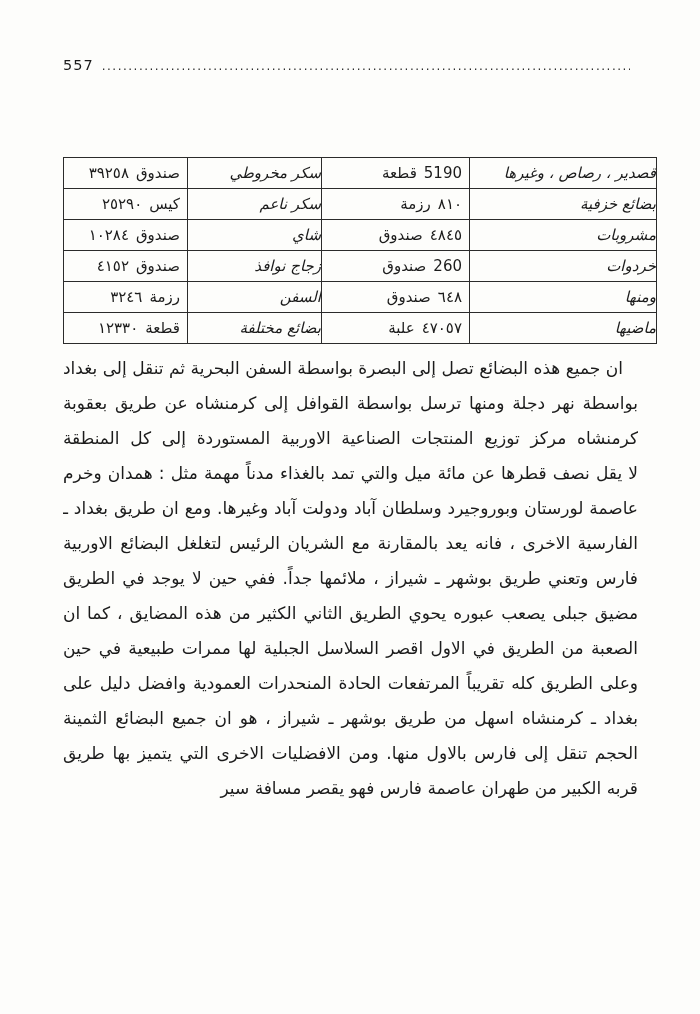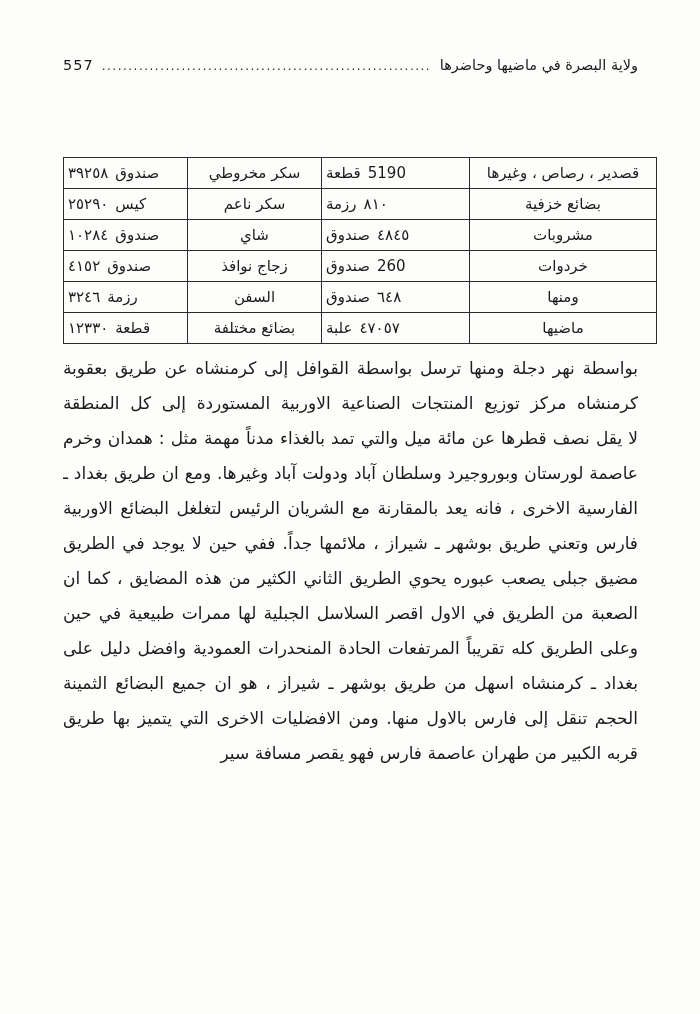--- a/index.html
+++ b/index.html
@@ -31,24 +31,24 @@
   table.goods {
     margin:84px 43px 0 64px;
     width:593px; table-layout:fixed;
     border-collapse:collapse; direction:rtl;
   }
   table.goods td {
     border:1.2px solid #2b2b2b;
     height:30px; padding:0;
     font-size:15px; vertical-align:middle;
   }
-  td.item-cell { padding:0 9px 0 4px; text-align:center; white-space:nowrap; overflow:hidden; }
+  td.item-cell { padding:0 9px 0 4px; text-align:right; white-space:nowrap; overflow:hidden;font-style:italic; }
   td.qty-cell  { }
   .qty-wrap {
-    display:flex; direction:ltr; justify-content:flex-start;
+    display:flex; direction:ltr; justify-content:flex-end;
     align-items:baseline; gap:7px; padding:0 7px 0 4px;
     white-space:nowrap; overflow:hidden;
   }
 
   
   .body-text {
     margin:7px 62px 0 63px;
     direction:rtl; font-size:17px; line-height:35px;
   }
   .tline {
@@ -57,21 +57,20 @@
   }
   .tline.first { padding-right:15px; }
   .tline.last  { text-align-last:right; }
 </style>
 </head>
 <body>
 
 <div class="page">
 
   <div class="page-header">
-    <span class="header-title">ولاية البصرة في ماضيها وحاضرها</span>
     <span class="leader">........................................................................................................</span>
     <span class="page-number">557</span>
   </div>
 
   <table class="goods">
     <colgroup>
       <col style="width:187px">
       <col style="width:148px">
       <col style="width:134px">
       <col style="width:124px">
@@ -170,20 +169,21 @@
             <div class="qty-wrap">
               <span class="num">١٢٣٣٠</span>
               <span class="unit">قطعة</span>
             </div>
           </td>
         </tr>
       </tbody>
   </table>
 
   <div class="body-text" id="body-text">
+      <div class="tline first">ان جميع هذه البضائع تصل إلى البصرة بواسطة السفن البحرية ثم تنقل إلى بغداد</div>
       <div class="tline">بواسطة نهر دجلة ومنها ترسل بواسطة القوافل إلى كرمنشاه عن طريق بعقوبة وخانقين. وتعد</div>
       <div class="tline">كرمنشاه مركز توزيع المنتجات الصناعية الاوربية المستوردة إلى كل المنطقة الزراعية الغنية التي</div>
       <div class="tline">لا يقل نصف قطرها عن مائة ميل والتي تمد بالغذاء مدناً مهمة مثل : همدان وخرم آباد</div>
       <div class="tline">عاصمة لورستان وبوروجيرد وسلطان آباد ودولت آباد وغيرها. ومع ان طريق بغداد ـ كرمنشاه</div>
       <div class="tline">الفارسية الاخرى ، فانه يعد بالمقارنة مع الشريان الرئيس لتغلغل البضائع الاوربية في جنوب</div>
       <div class="tline">فارس وتعني طريق بوشهر ـ شيراز ، ملائمها جداً. ففي حين لا يوجد في الطريق الاول أي</div>
       <div class="tline">مضيق جبلى يصعب عبوره يحوي الطريق الثاني الكثير من هذه المضايق ، كما ان الاجزاء</div>
       <div class="tline">الصعبة من الطريق في الاول اقصر السلاسل الجبلية لها ممرات طبيعية في حين تتتابع في الثاني</div>
       <div class="tline">وعلى الطريق كله تقريباً المرتفعات الحادة المنحدرات العمودية وافضل دليل على ان طريق</div>
       <div class="tline">بغداد ـ كرمنشاه اسهل من طريق بوشهر ـ شيراز ، هو ان جميع البضائع الثمينة والكبيرة</div>

